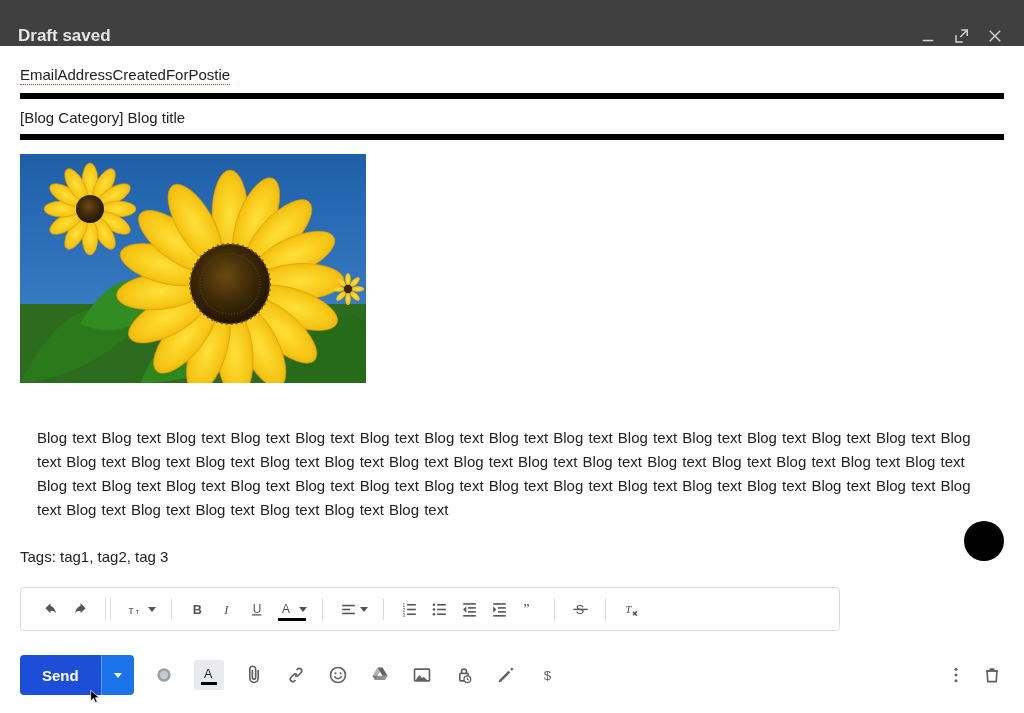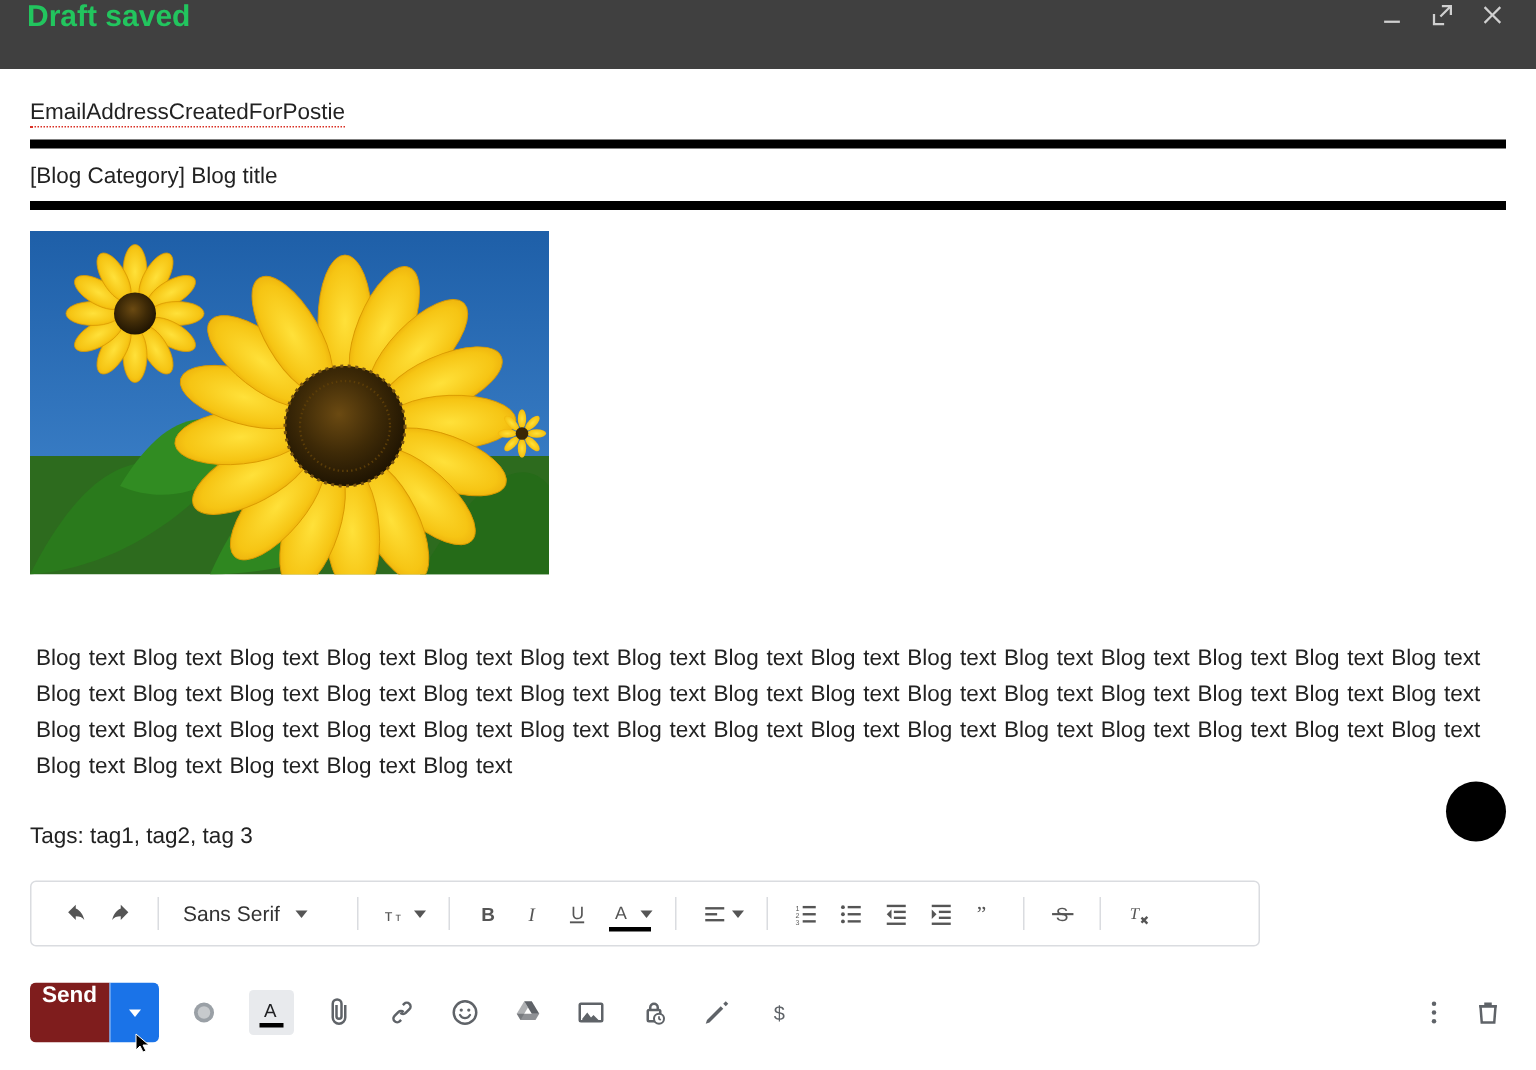--- a/index.html
+++ b/index.html
@@ -1,40 +1,40 @@
 <!DOCTYPE html>
 <html><head>
 <meta charset="utf-8">
 <style>
 html,body{margin:0;padding:0;width:1024px;height:713px;font-family:Arial,Helvetica,sans-serif;background:#fff;overflow:hidden}
 .window{width:1024px;height:713px;display:flex;flex-direction:column}
-.titlebar{background:#404040;color:#22c55e;height:46px;display:flex;align-items:flex-start;padding:0 18px;font-size:20px;font-weight:600}
+.titlebar{background:#404040;color:#e5e5e5;height:46px;display:flex;align-items:flex-end;padding:0 18px;font-size:17px;font-weight:600}
 .titlebar .spacer{flex:1}
 .titlebar .ctrl{width:20px;height:20px;margin-left:14px;color:#d0d0d0;cursor:pointer;display:flex;align-items:center;justify-content:center}
 .titlebar .ctrl svg{width:18px;height:18px}
 .content{flex:1;padding:10px 20px 0 20px;display:flex;flex-direction:column;position:relative}
 .field{border-bottom:6px solid #000000;padding:10px 0 8px 0;font-size:15px;color:#222}
 .to-val{border-bottom:1px dotted #d93025;padding-bottom:1px;display:inline-block;max-width:max-content}
 .body-area{flex:1;padding-top:14px;font-size:15px;color:#222;line-height:1.6}
 .sunflower-img{width:346px;height:229px;margin-bottom:20px}
-.blog-text{margin:16px 4px;word-spacing:1px}
+.blog-text{margin:16px 17px;word-spacing:1px}
 .tags-line{margin-top:23px}
 .fmt-bar{margin:0 0 14px 0;background:#fff;border:1px solid #dadce0;border-radius:4px;height:42px;display:flex;align-items:center;padding:0 6px;width:806px}
 .fmt-grp{display:flex;align-items:center;height:100%;padding:0 8px}
 .fmt-sep{width:1px;height:22px;background:#dadce0;margin:0 2px}
 .fmt-btn{min-width:30px;height:30px;display:flex;align-items:center;justify-content:center;color:#555;cursor:pointer;border-radius:3px}
 .fmt-btn svg{width:19px;height:19px;fill:currentColor}
 .font-dd{display:flex;align-items:center;color:#333;font-size:14px;padding:0 6px;cursor:pointer;min-width:100px}
 .font-dd .caret{margin-left:10px}
 .caret{width:0;height:0;border-left:4px solid transparent;border-right:4px solid transparent;border-top:5px solid #555}
 .color-A{position:relative}
 .color-underline{position:absolute;bottom:3px;left:6px;right:6px;height:3px;background:#000}
 .bottom-bar{height:60px;display:flex;align-items:center;padding:0 20px 8px 20px}
 .send-btn{display:flex;height:40px;border-radius:4px;overflow:hidden;font-weight:600;color:#fff;font-size:15px}
-.send-main{background:#7f1d1d;padding:0 8px;display:flex;cursor:pointer}
+.send-main{background:#1d4ed8;padding:0 22px;display:flex;align-items:center;cursor:pointer}
 .send-more{background:#1a73e8;width:32px;display:flex;align-items:center;justify-content:center;border-left:1px solid rgba(255,255,255,.3);cursor:pointer}
 .send-more .caret{border-top-color:#fff}
 .tb-icons{display:flex;align-items:center;margin-left:18px;gap:18px}
 .tb-icon{width:24px;height:24px;display:flex;align-items:center;justify-content:center;color:#5f6368;cursor:pointer;border-radius:3px}
 .tb-icon svg{width:20px;height:20px;fill:currentColor}
 .tb-icon.boxed{background:#e8eaed;width:30px;height:30px}
 .bottom-bar .spacer{flex:1}
 .black-dot{width:40px;height:40px;border-radius:50%;background:#000;position:absolute;right:20px;bottom:84px}
 .cursor{position:absolute;left:88px;bottom:4px;pointer-events:none}
 .cursor svg{width:16px;height:16px}
@@ -170,26 +170,20 @@
               <path d="M12 8V4l-8 8 8 8v-4c4 0 7 1 9 4-1-5-4-10-9-12z" transform="scale(0.8) translate(3 1)"></path>
             </svg>
           </div>
         <div class="fmt-btn">
             <svg viewBox="0 0 24 24">
               <path d="M12 8V4l8 8-8 8v-4c-4 0-7 1-9 4 1-5 4-10 9-12z" transform="scale(0.8) translate(3 1)"></path>
             </svg>
           </div>
       </div>
       <div class="fmt-sep"></div>
-      <div class="fmt-grp">
-        <div class="font-dd">
-          <span>Sans Serif</span>
-          <span class="caret"></span>
-        </div>
-      </div>
       <div class="fmt-sep"></div>
       <div class="fmt-grp">
         <div class="fmt-btn" style="width:40px">
           <svg viewBox="0 0 24 24">
               <text x="2" y="18" font-size="14" font-family="Arial" fill="#555">т</text>
               <text x="11" y="18" font-size="10" font-family="Arial" fill="#555">т</text>
             </svg>
           <span class="caret" style="margin-left:2px"></span>
         </div>
       </div>

